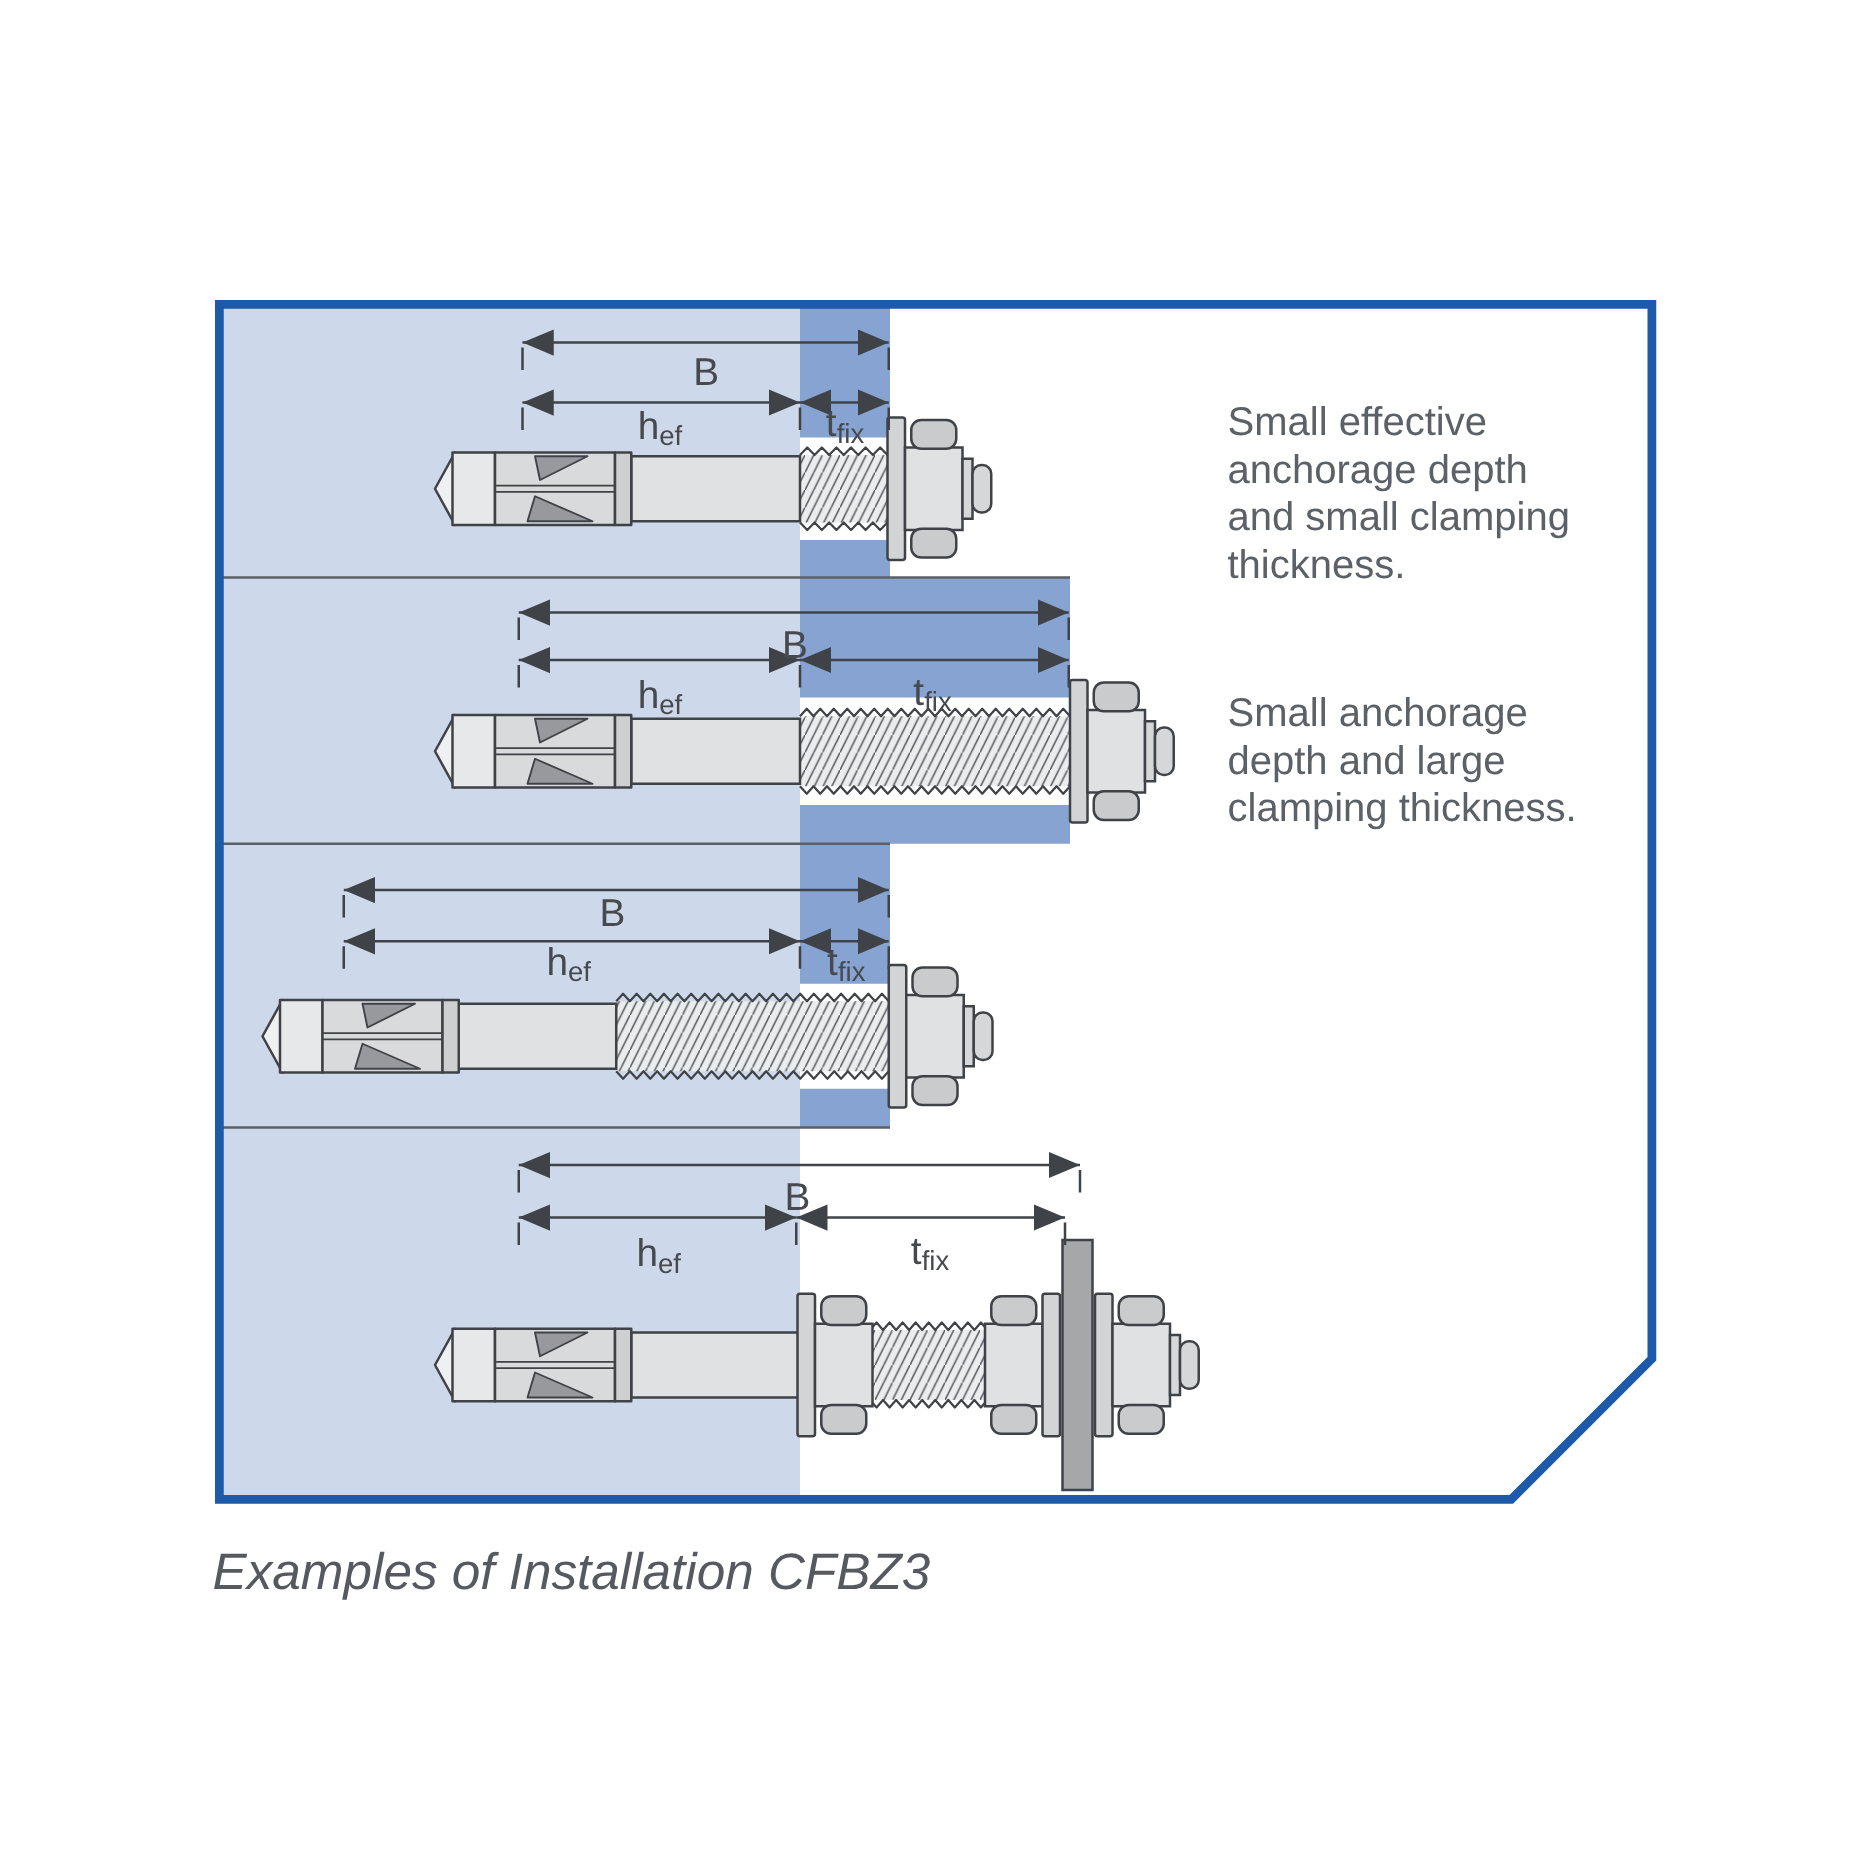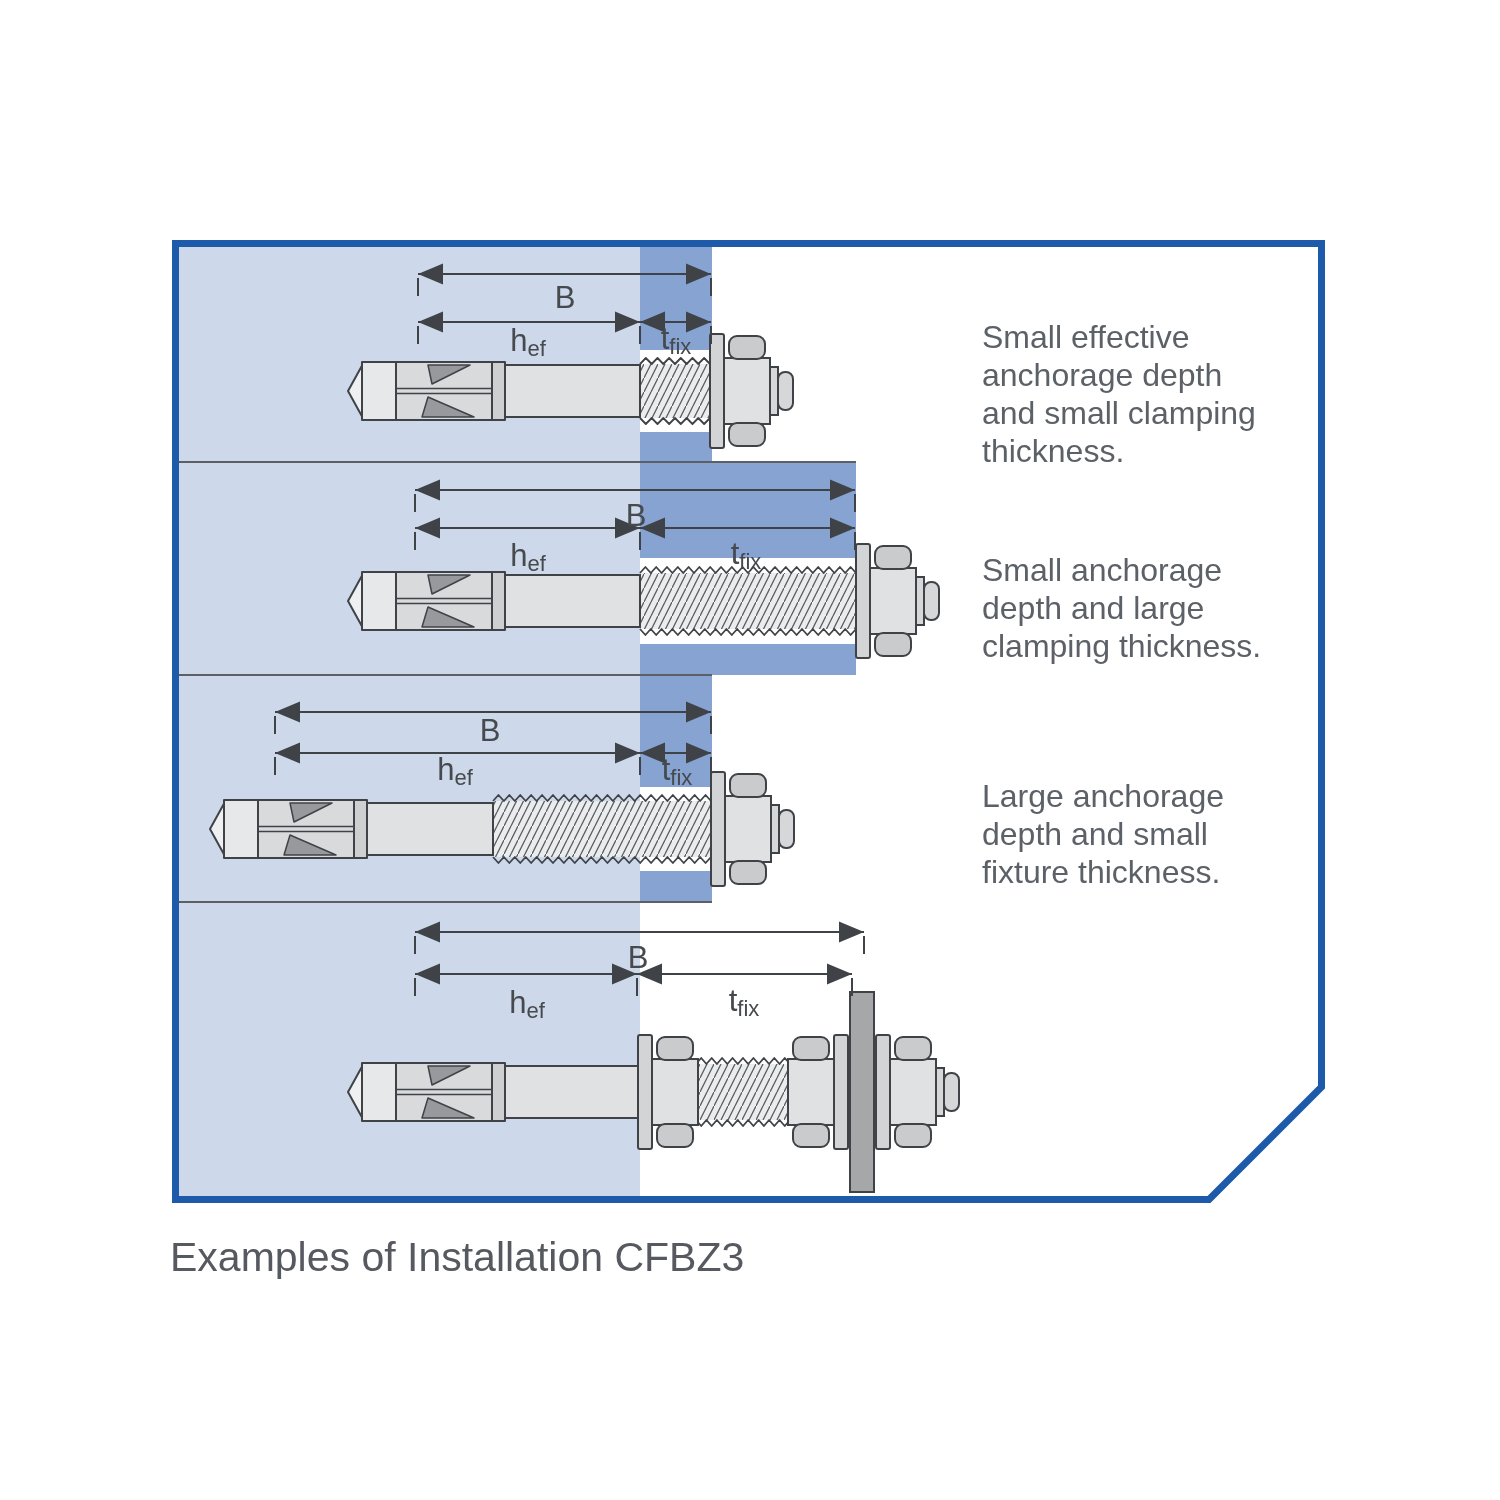--- a/index.html
+++ b/index.html
@@ -1,20 +1,20 @@
 <!DOCTYPE html>
 <html><head>
 <meta charset="utf-8">
 <style>
   html,body{margin:0;padding:0;background:#ffffff;}
   body{width:1500px;height:1500px;position:relative;font-family:"Liberation Sans",sans-serif;}
   #stage{position:absolute;left:0;top:0;width:1500px;height:1500px;}
   svg{position:absolute;left:0;top:0;}
   .desc{position:absolute;left:982px;width:350px;font-size:32px;line-height:38px;color:#5b6167;white-space:pre-line;}
-  .caption{position:absolute;left:170px;top:1234px;font-size:41px;color:#565a60;}
+  .caption{position:absolute;left:170px;top:1234px;font-size:41px;color:#565a60;font-style:italic;}
   .dimtxt{font-family:"Liberation Sans",sans-serif;font-size:31px;fill:#46494d;}
   .dimsub{font-size:22px;}
 </style>
 </head>
 <body>
 
 <div id="stage">
 <svg width="1500" height="1500" viewBox="0 0 1500 1500">
   <defs>
     <marker id="ah" viewBox="0 -11 26 22" markerWidth="26" markerHeight="22" refX="25" refY="0" orient="auto-start-reverse" markerUnits="userSpaceOnUse">
@@ -158,18 +158,15 @@
   <path d="M175.5,243.5 H1321.5 V1087 L1209,1199.5 H175.5 Z" fill="none" stroke="#1d5aa9" stroke-width="7" stroke-linejoin="miter"></path>
 </svg>
 
 <div class="desc" style="top:318px">Small effective
 anchorage depth
 and small clamping
 thickness.</div>
 <div class="desc" style="top:551px">Small anchorage
 depth and large
 clamping thickness.</div>
-<div class="desc" style="top:777px">Large anchorage
-depth and small
-fixture thickness.</div>
 
 <div class="caption">Examples of Installation CFBZ3</div>
 </div>
 
 </body></html>

